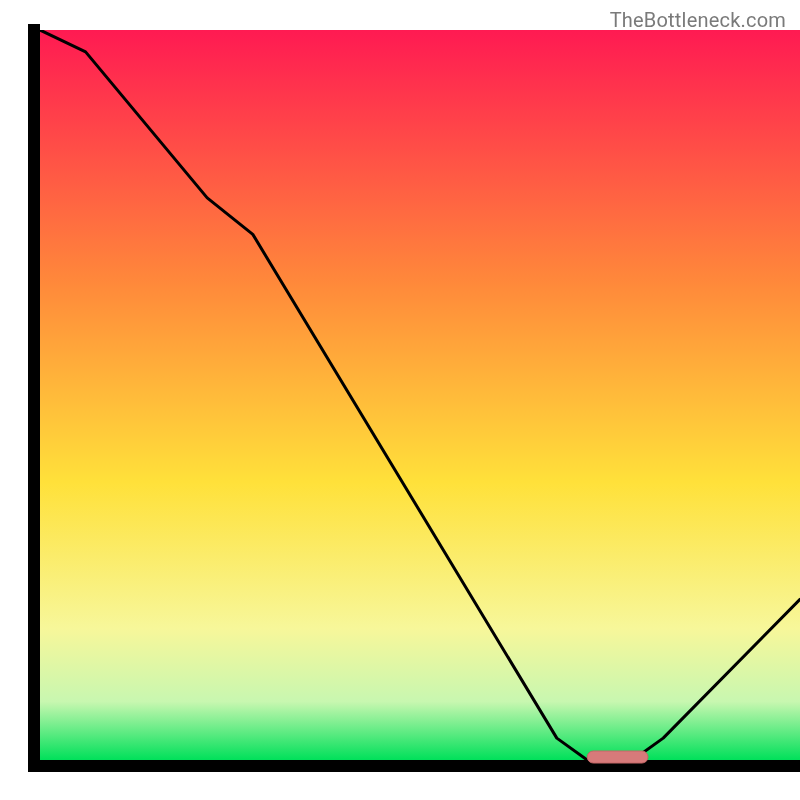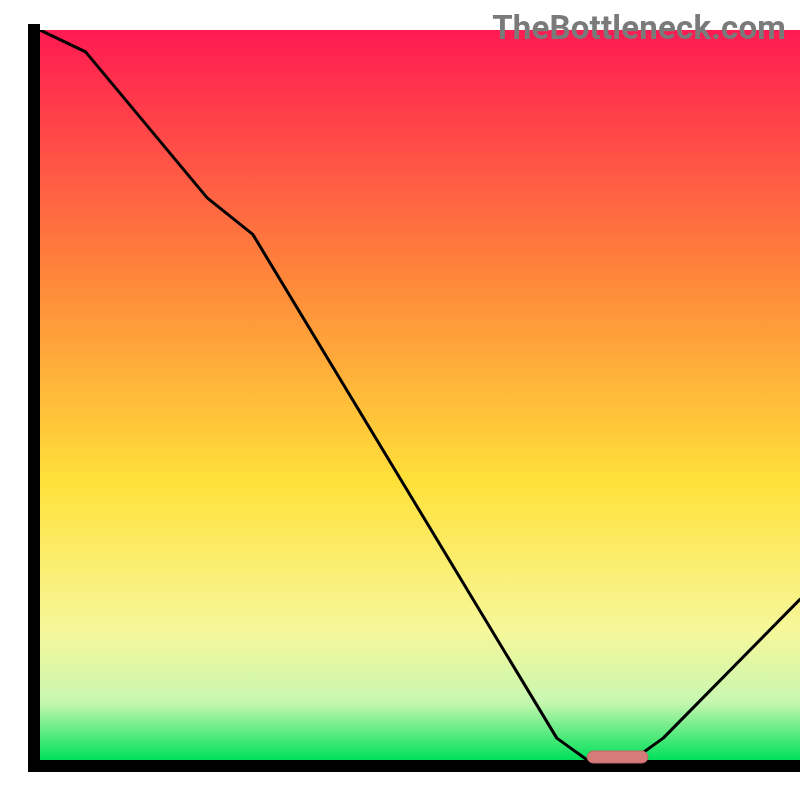--- a/index.html
+++ b/index.html
@@ -14,22 +14,22 @@
   .stage {
     position: relative;
     width: 800px;
     height: 800px;
   }
   .watermark {
     position: absolute;
     top: 8px;
     right: 14px;
     color: #7a7a7a;
-    font-size: 33px;
-    font-weight: 700;
+    font-size: 20px;
+    font-weight: 400;
     letter-spacing: 0.2px;
   }
   svg {
     display: block;
   }
 </style>
 </head>
 <body>
 
 <div class="stage">

